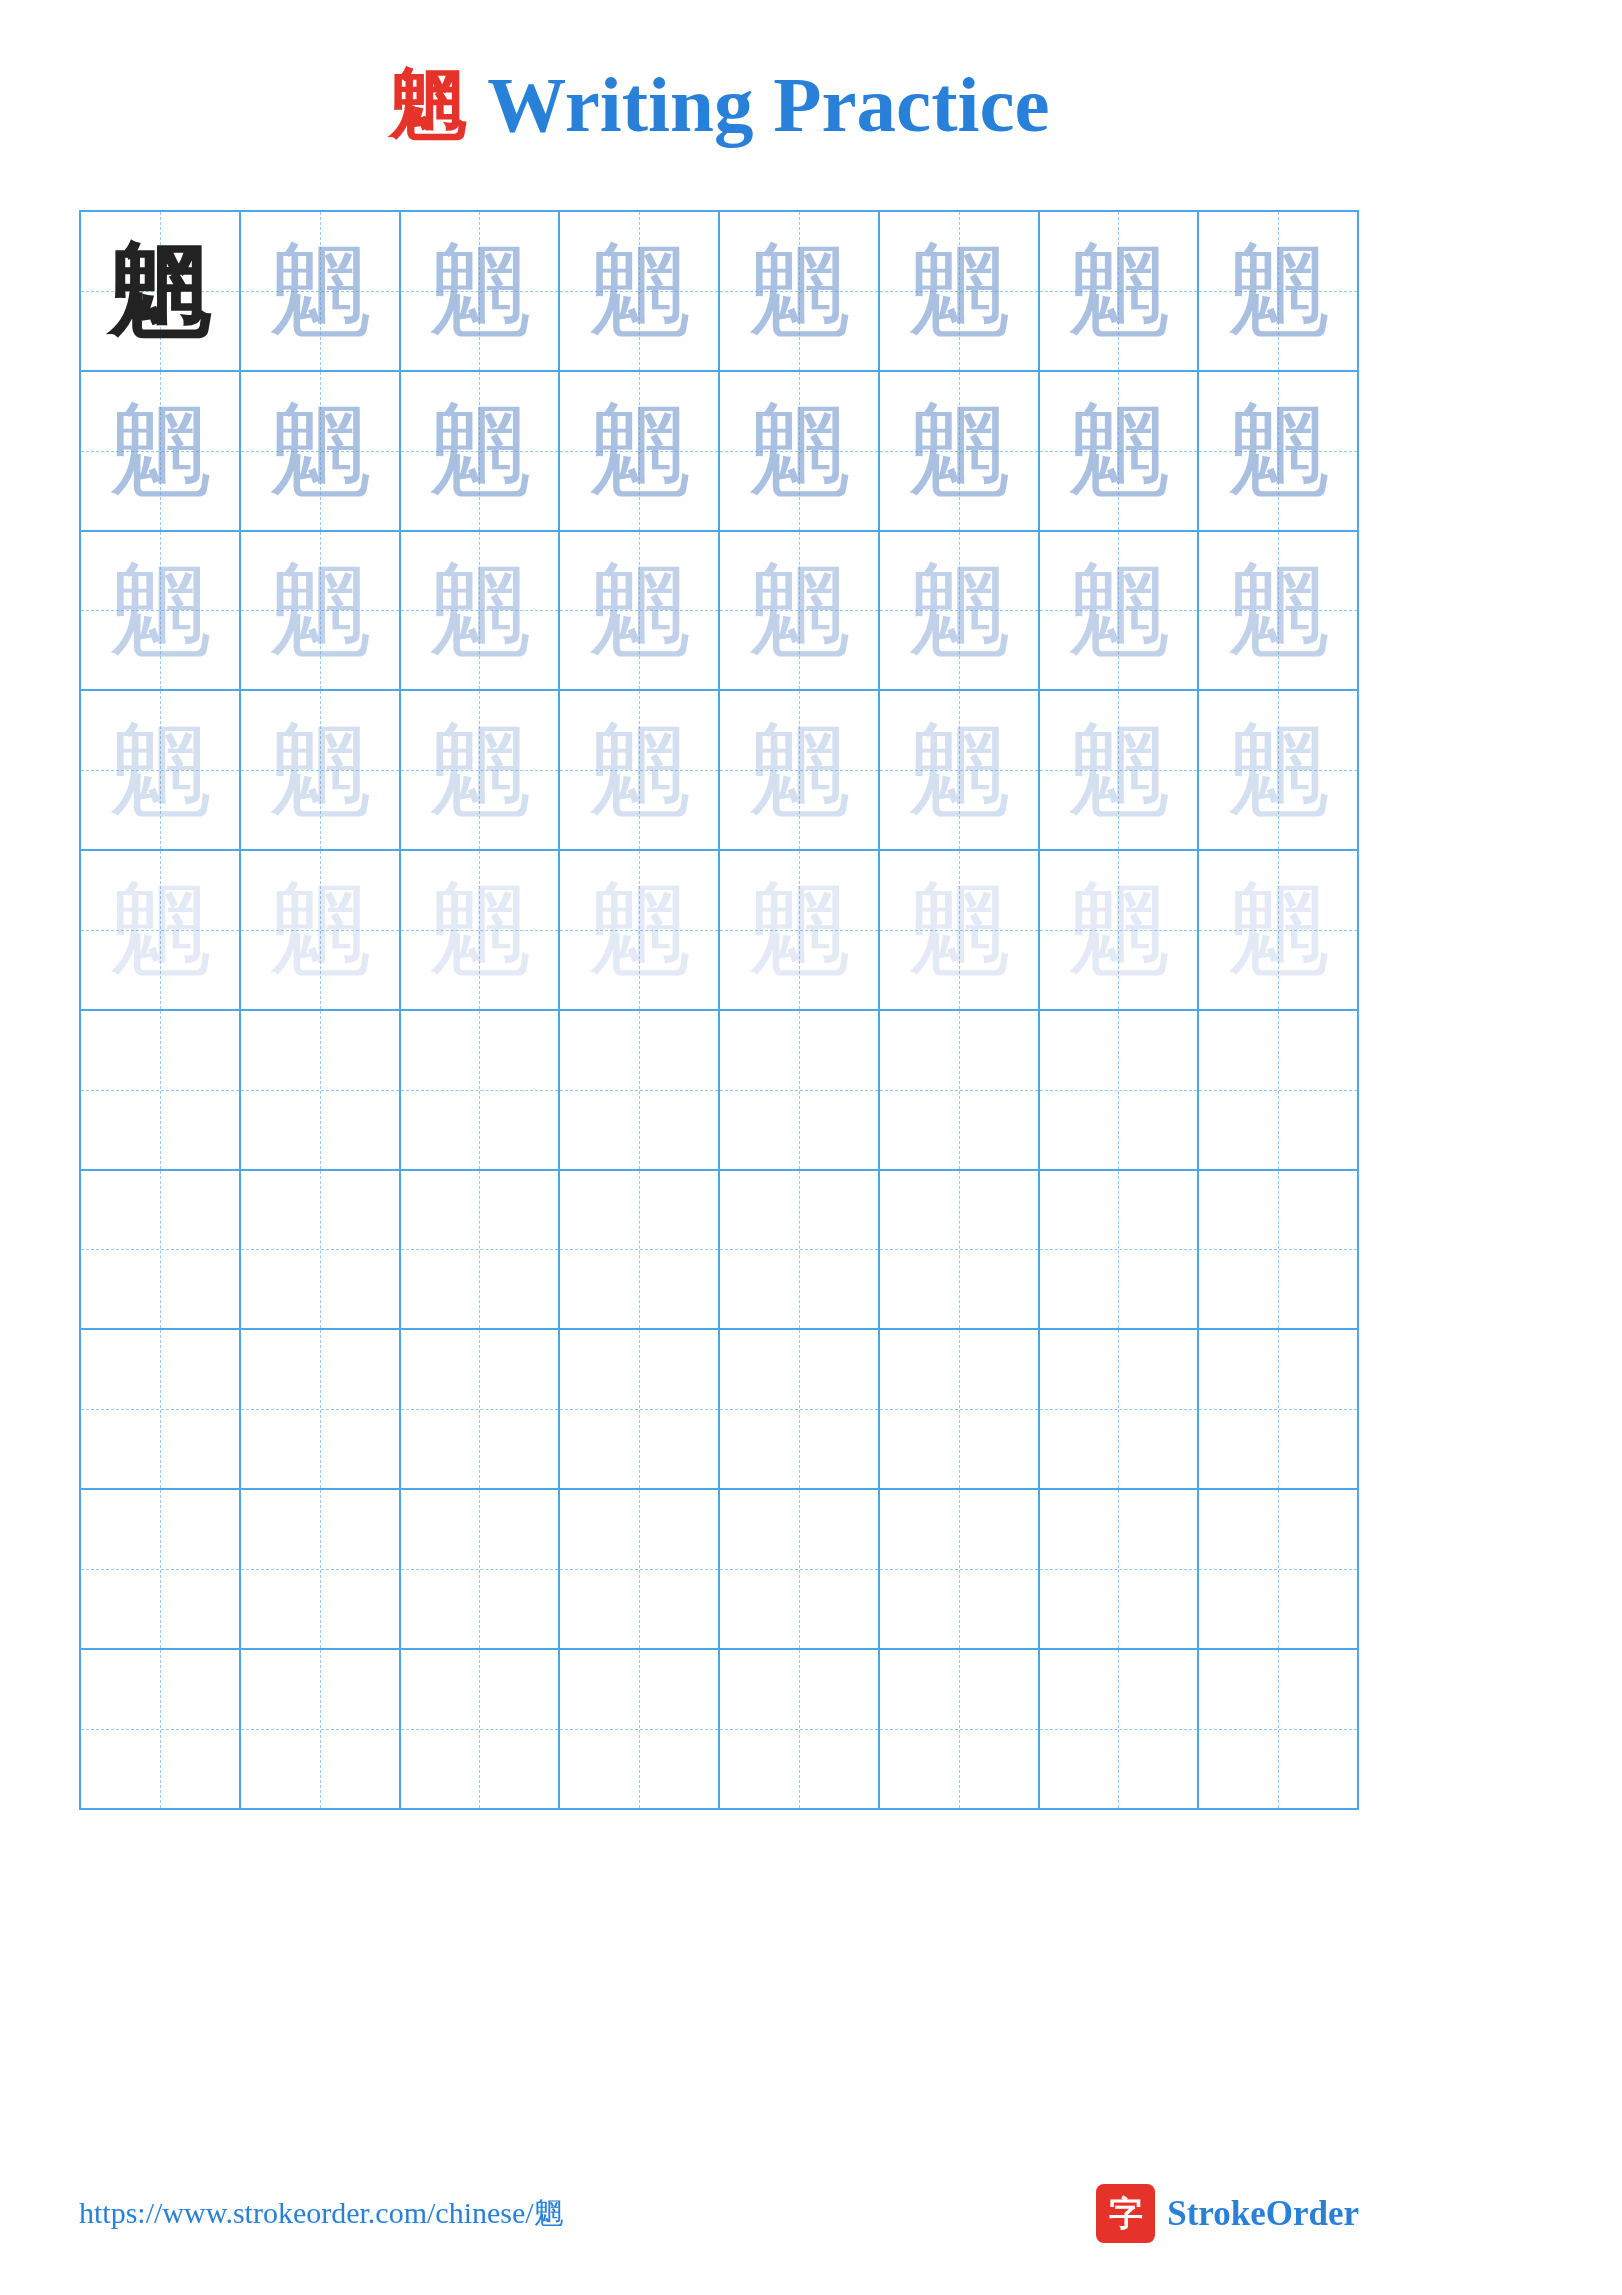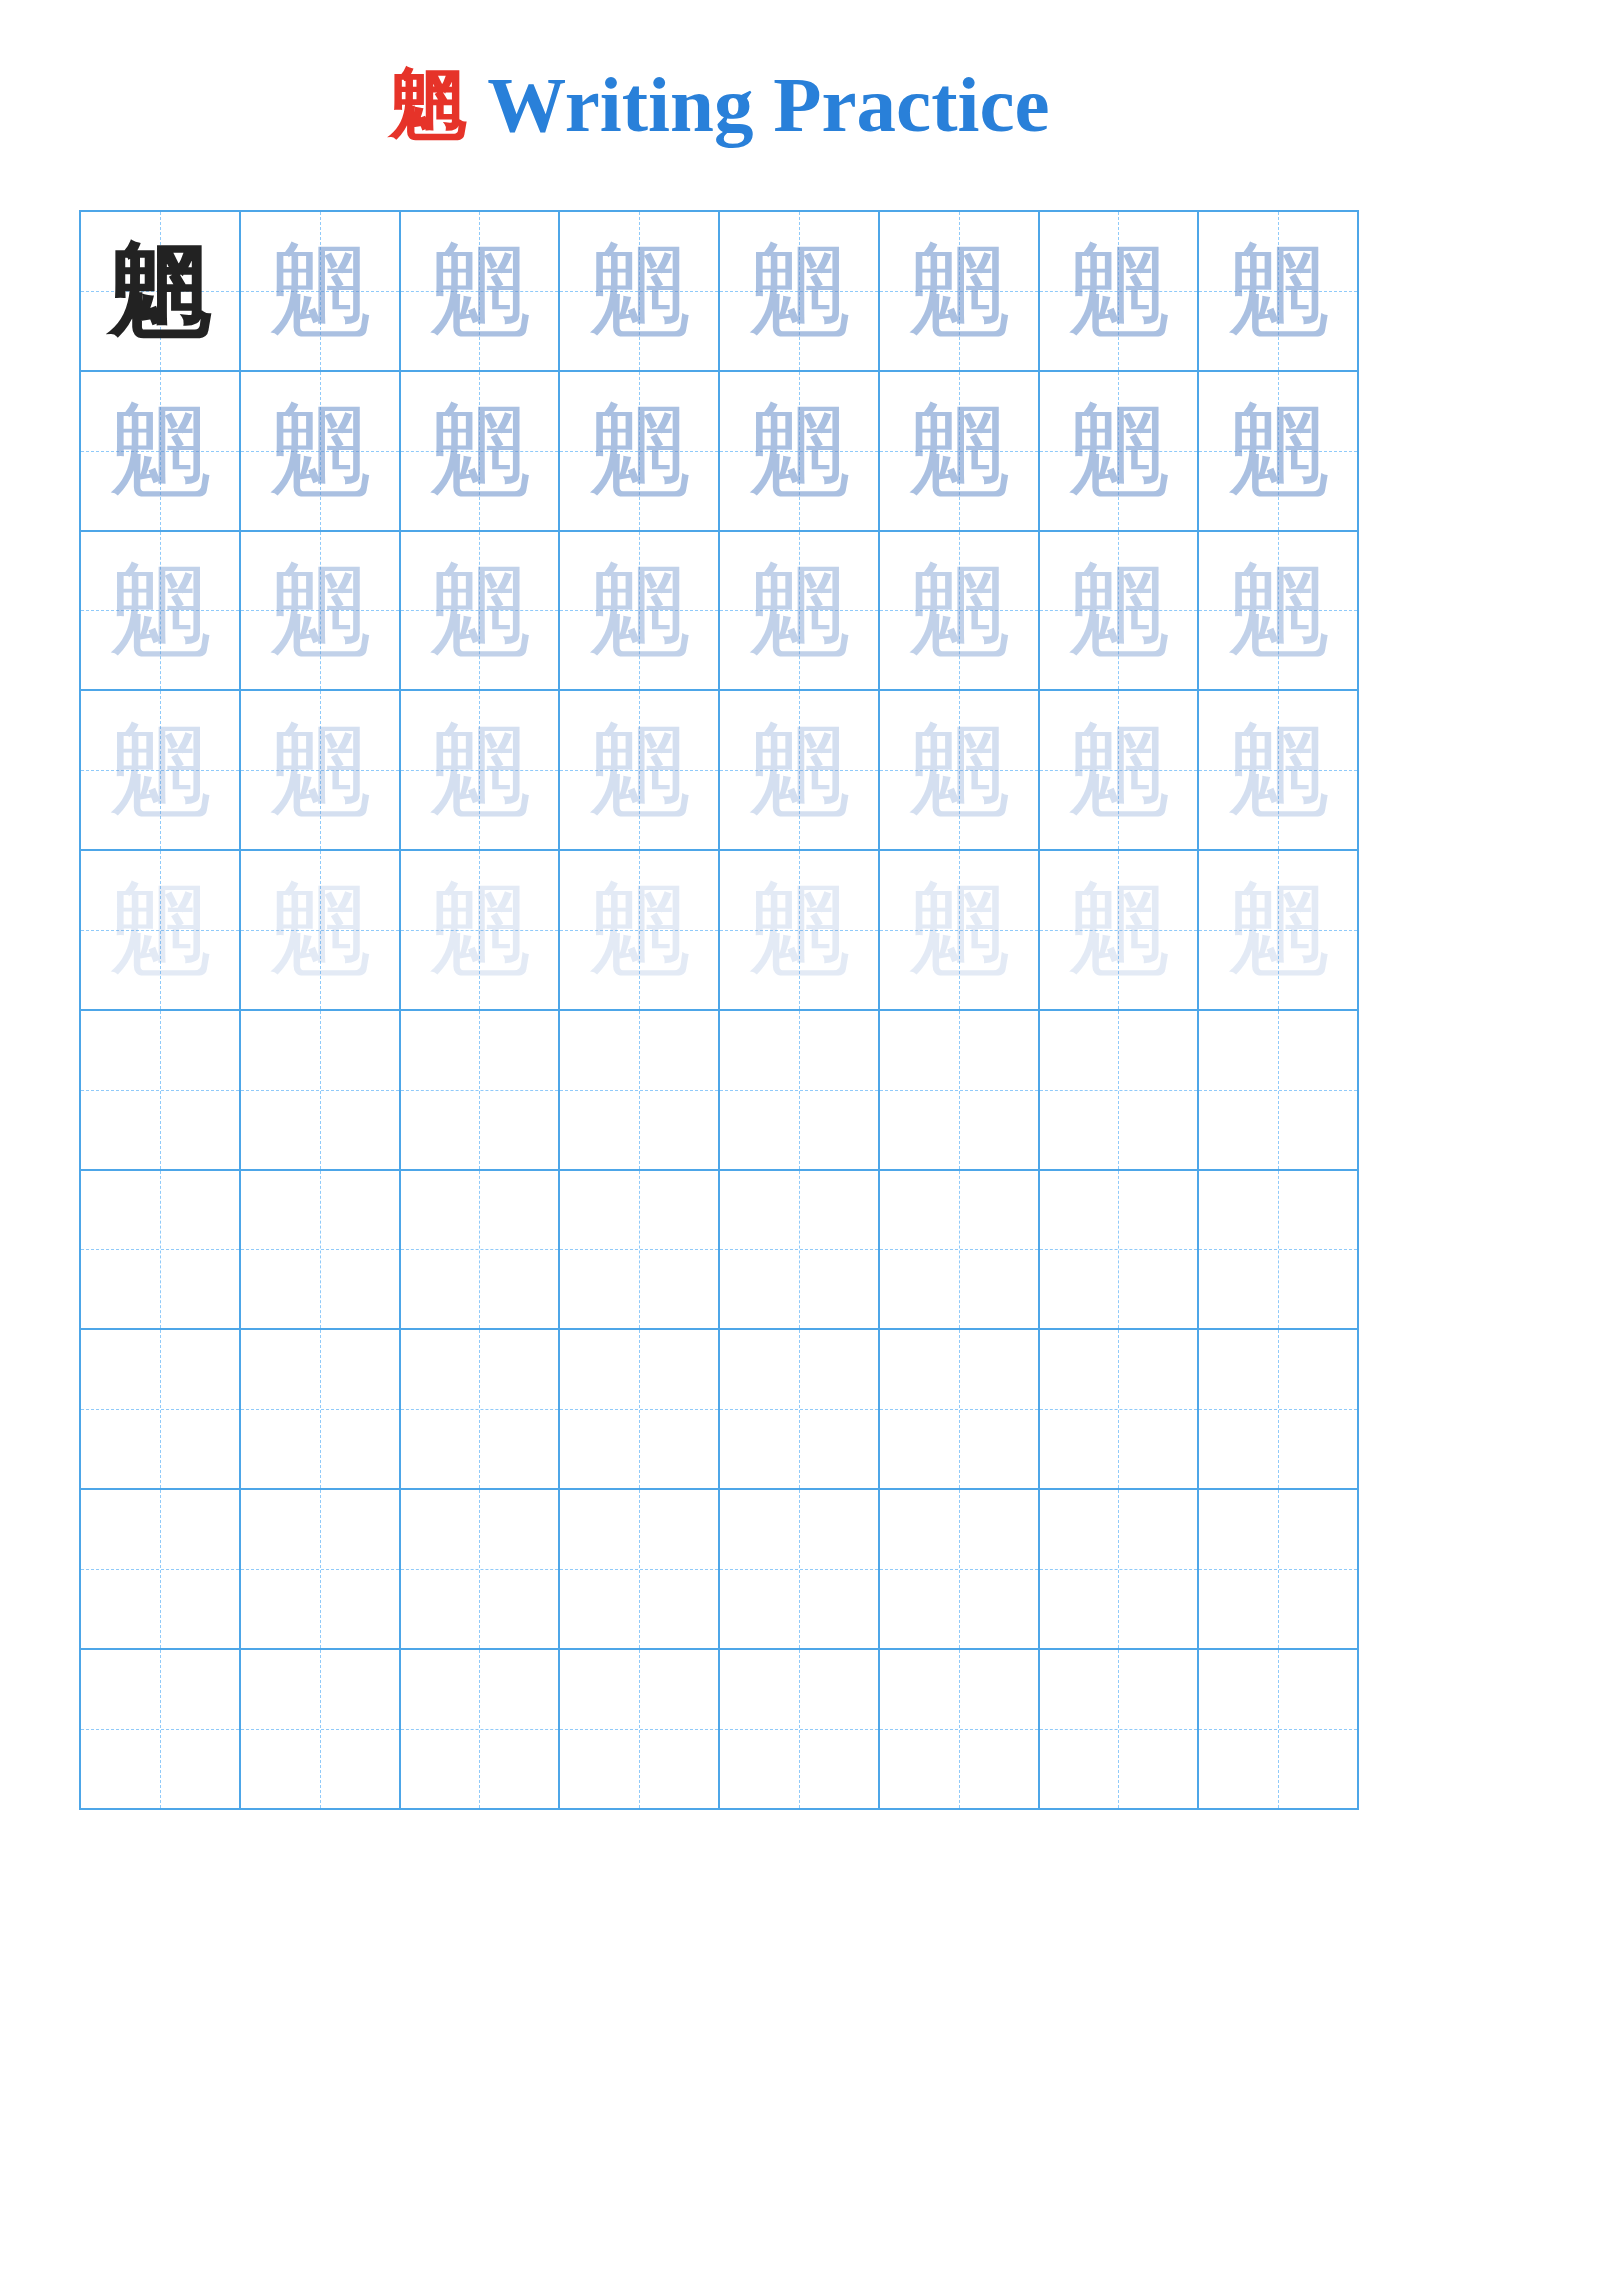--- a/index.html
+++ b/index.html
@@ -429,15 +429,24 @@
         </div>
         <div class="grid-cell">
           <span class="cell-char cell-char-empty"></span>
         </div>
         <div class="grid-cell">
           <span class="cell-char cell-char-empty"></span>
         </div>
       </div>
     </div>
 
+  <div class="footer">
+    <a class="footer-url" href="#">https://www.strokeorder.com/chinese/魍</a>
+    <div class="footer-logo">
+      <div class="footer-logo-icon">字</div>
+      <div class="footer-logo-text">
+        <span style="color:#2980d9">Stroke</span><span>Order</span>
+      </div>
+    </div>
+  </div>
 
 </div>
 
 
 </body></html>

